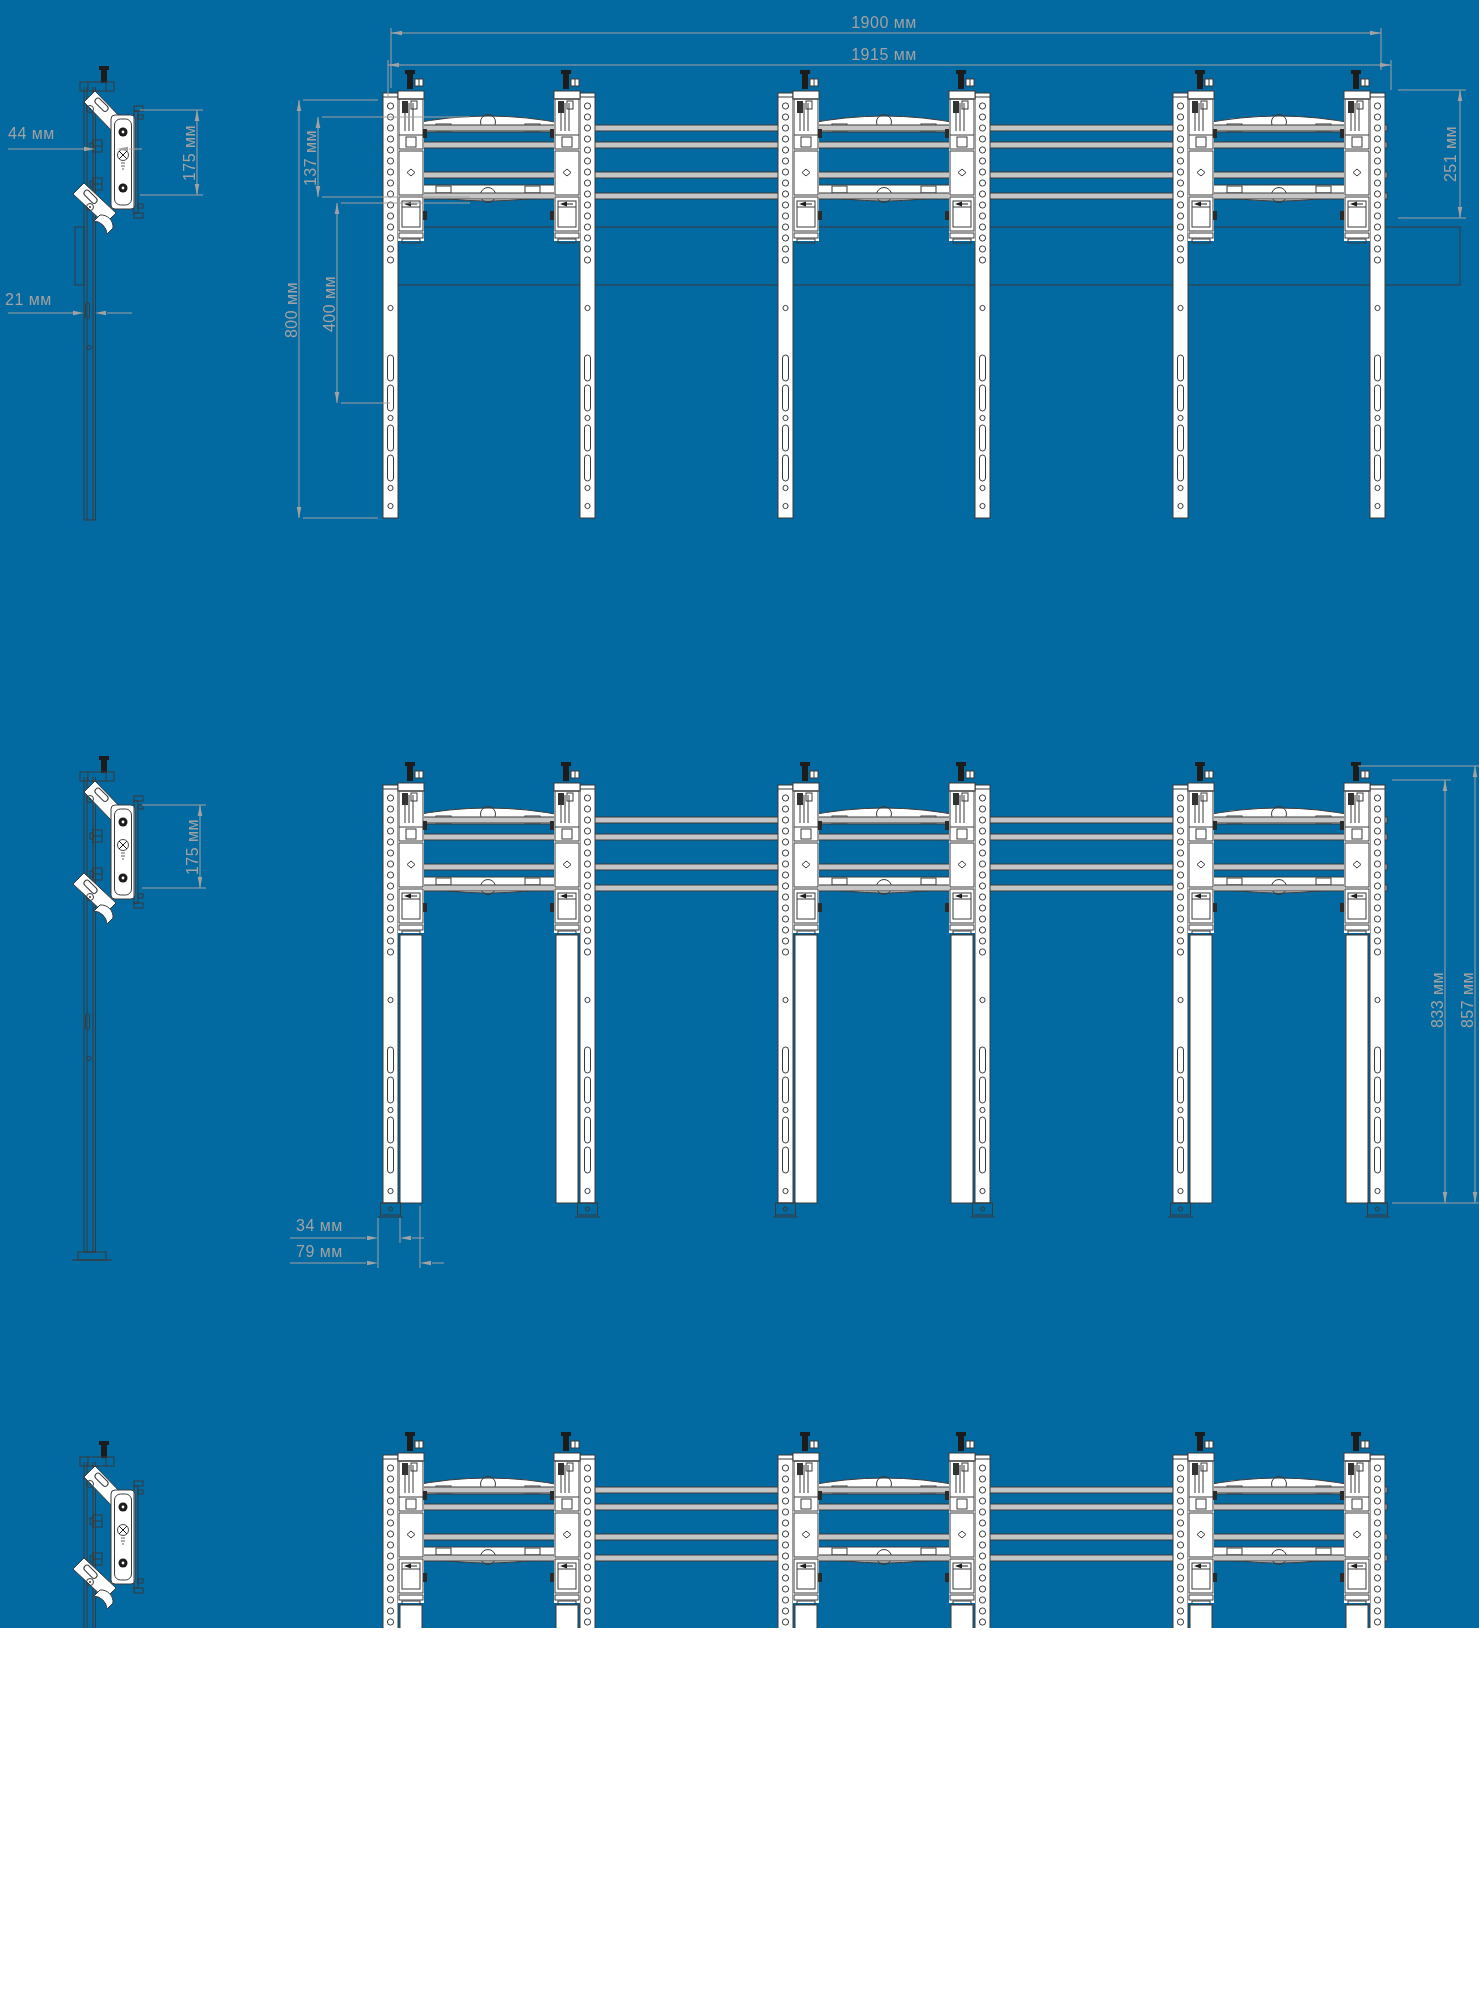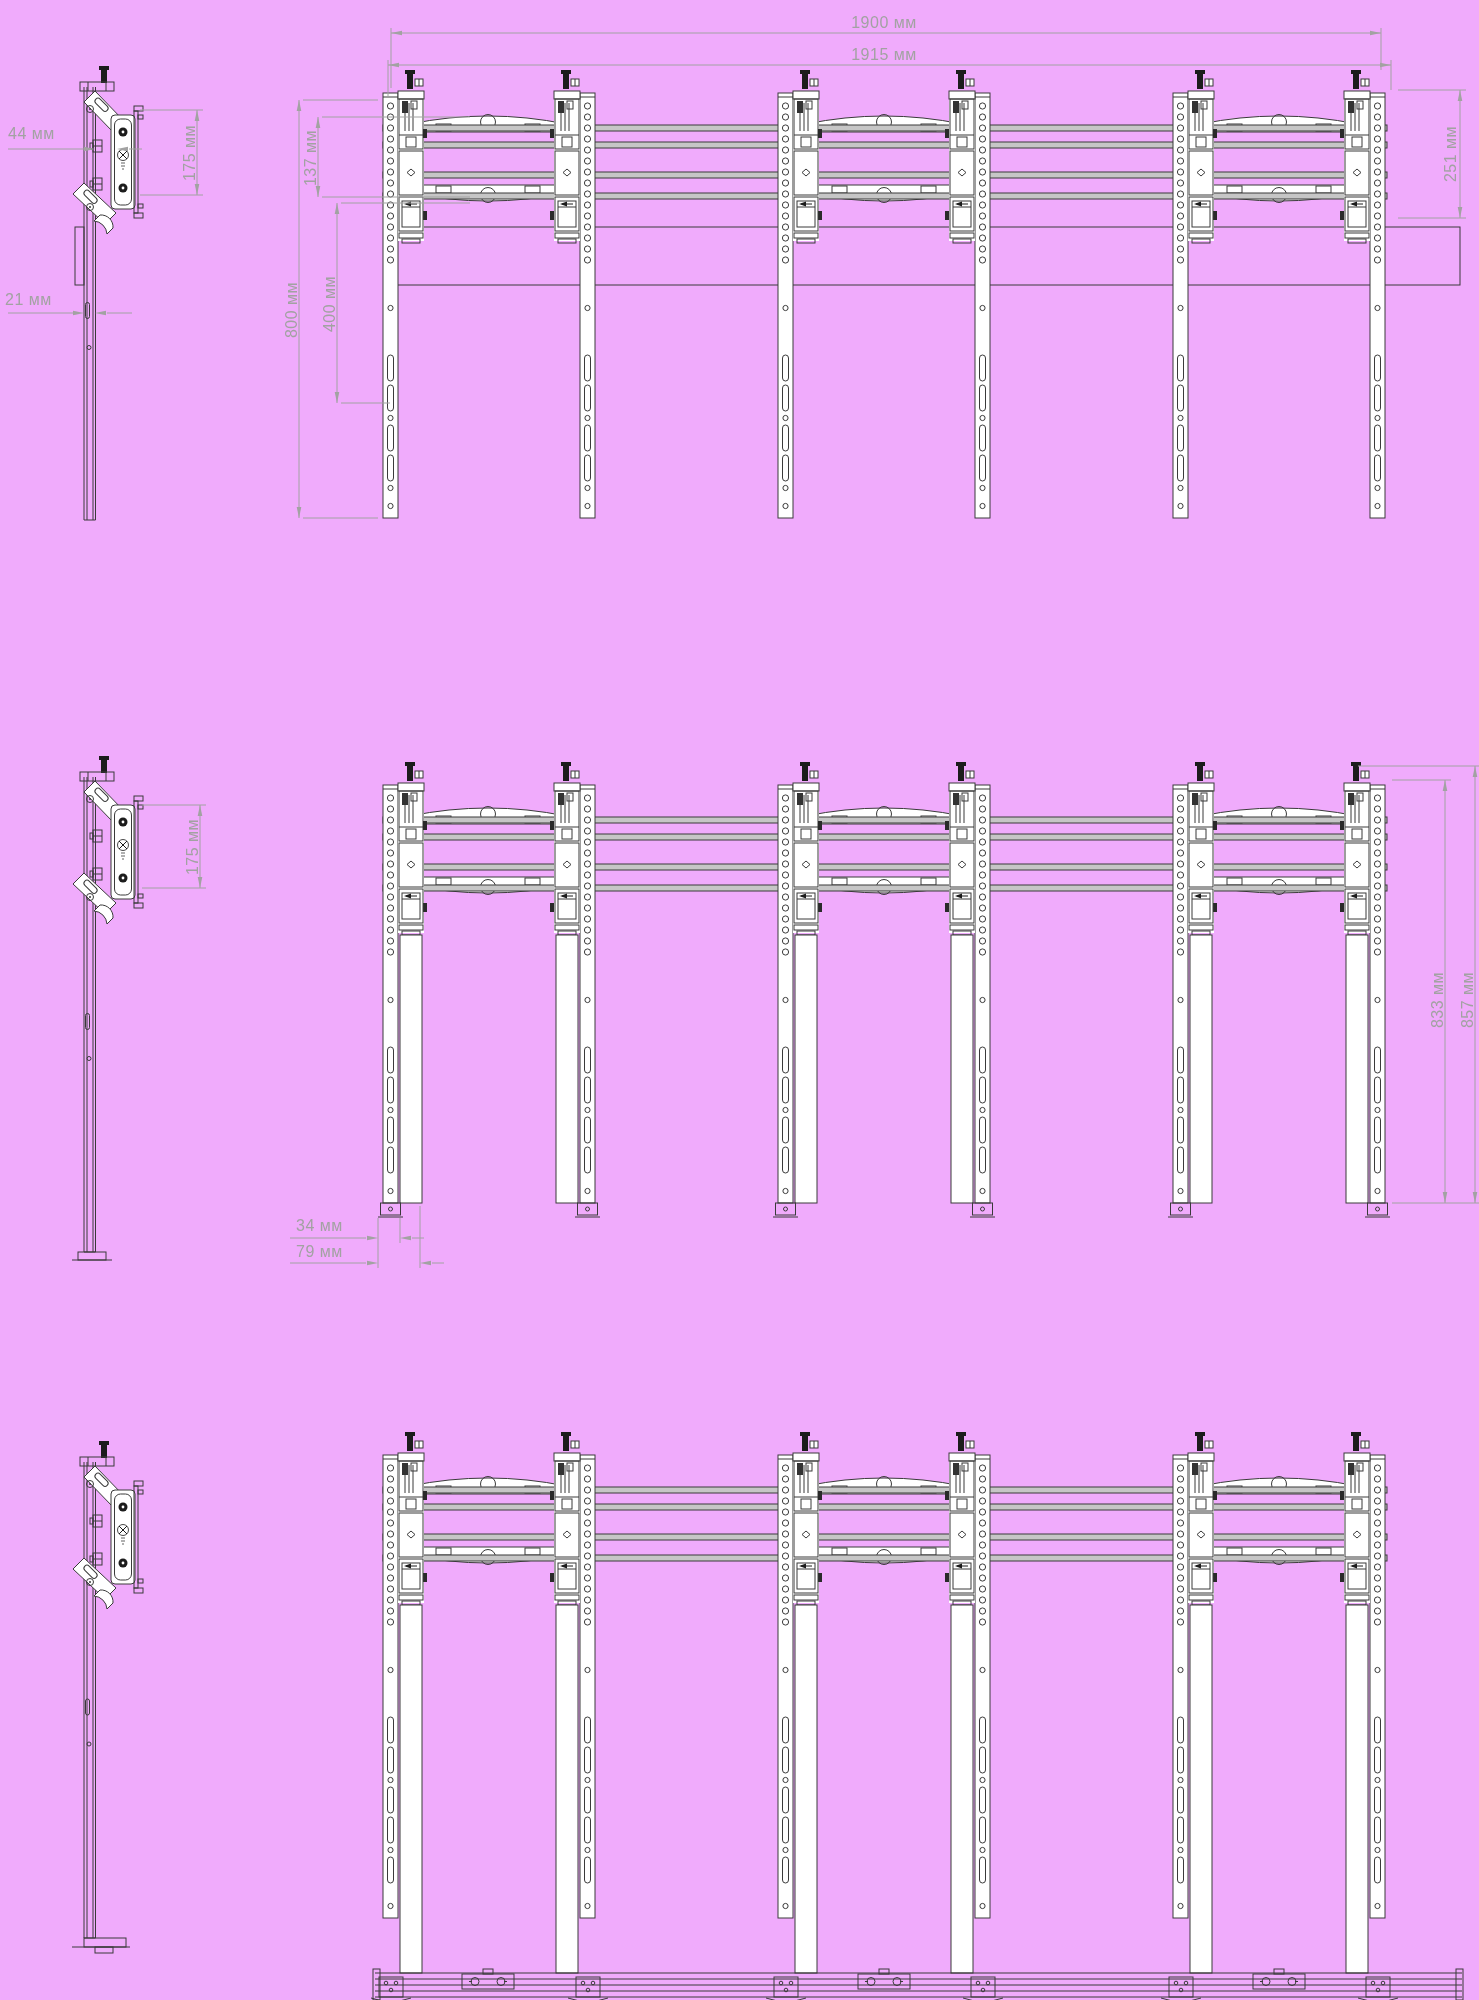--- a/index.html
+++ b/index.html
@@ -1,16 +1,16 @@
 <!DOCTYPE html>
 <html><head>
 <meta charset="utf-8">
 <style>
   html,body{margin:0;padding:0;background:#fff;}
-  .page{width:1479px;height:2000px;background:#f0abfc;position:relative;overflow:hidden;
+  .page{width:1479px;height:1628px;background:#0369a1;position:relative;overflow:hidden;
         font-family:"Liberation Sans",sans-serif;}
   svg text{font-family:"Liberation Sans",sans-serif;font-size:16px;fill:#a2a2a2;letter-spacing:0.5px;}
 </style>
 </head>
 <body>
 
 <div class="page">
 <svg id="cad" viewBox="0 0 1479 2000" width="1479" height="2000" xmlns="http://www.w3.org/2000/svg">
 
   <g id="gSide1">

